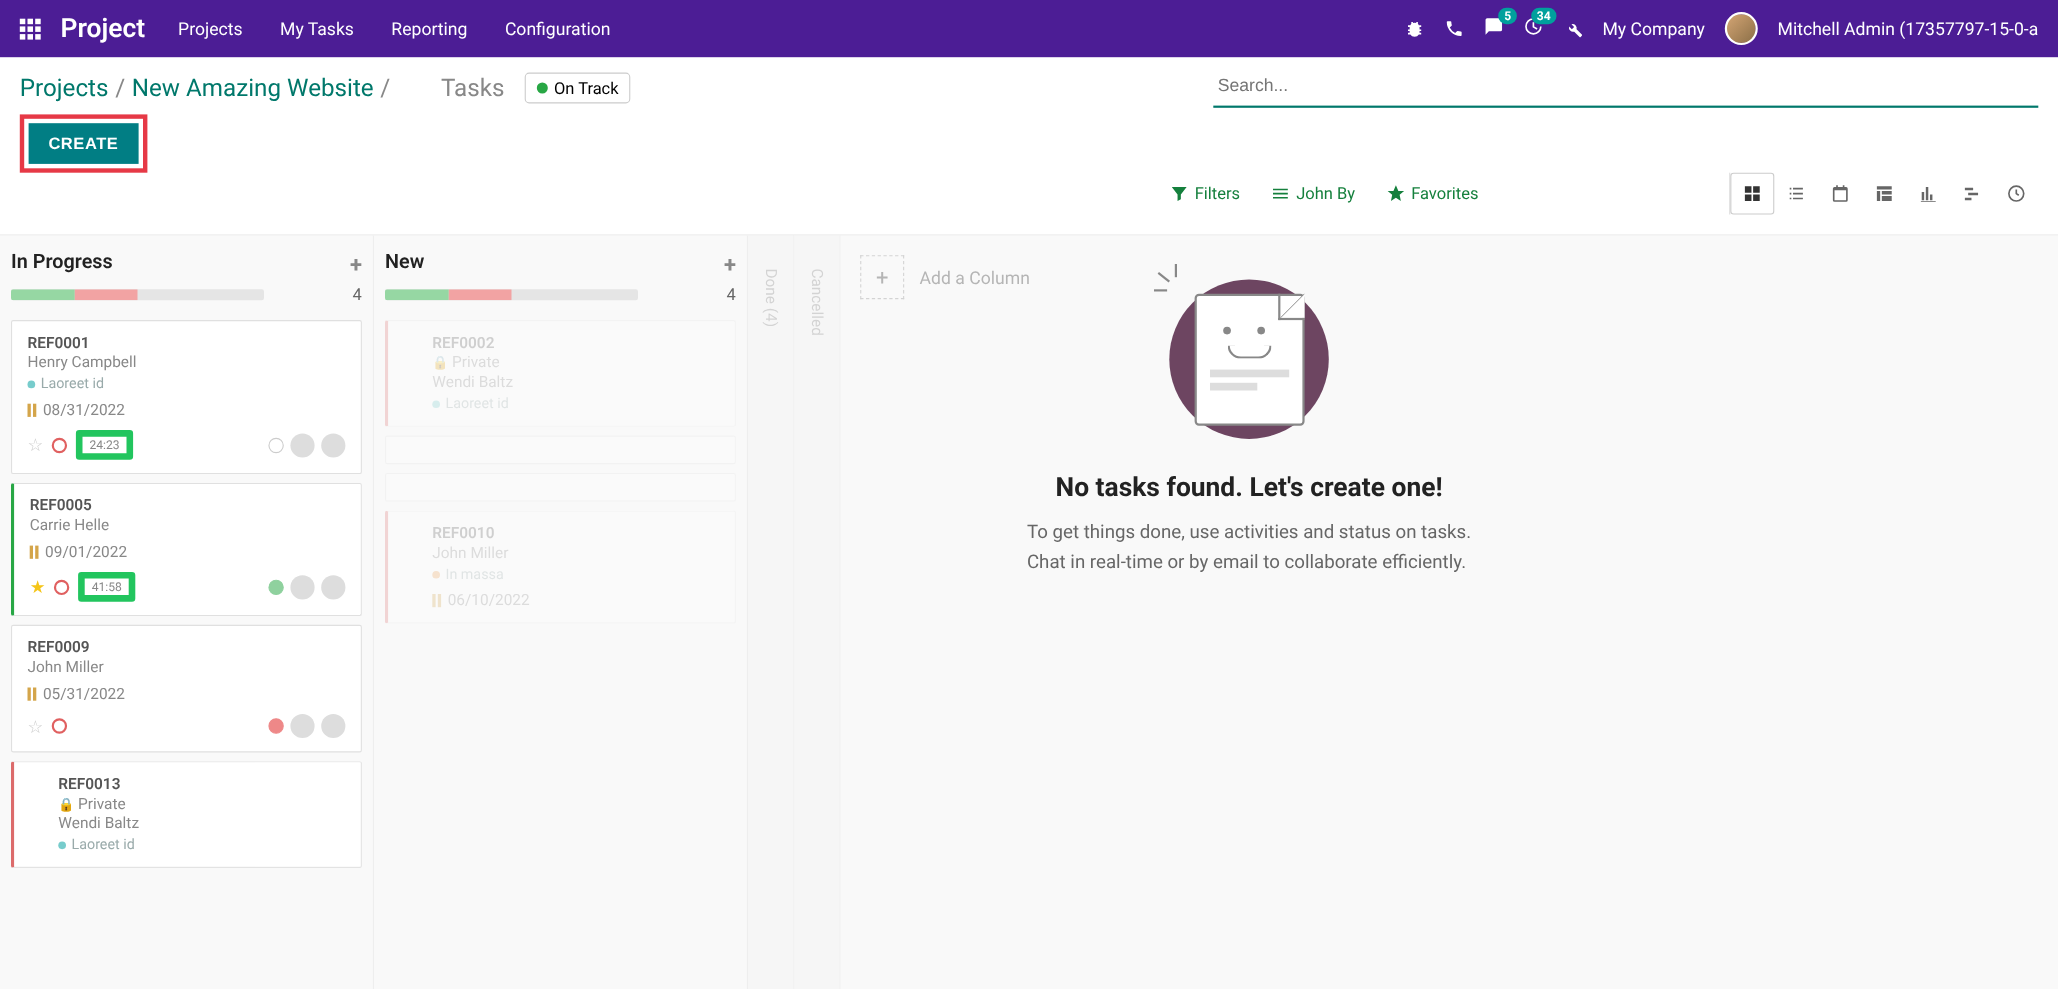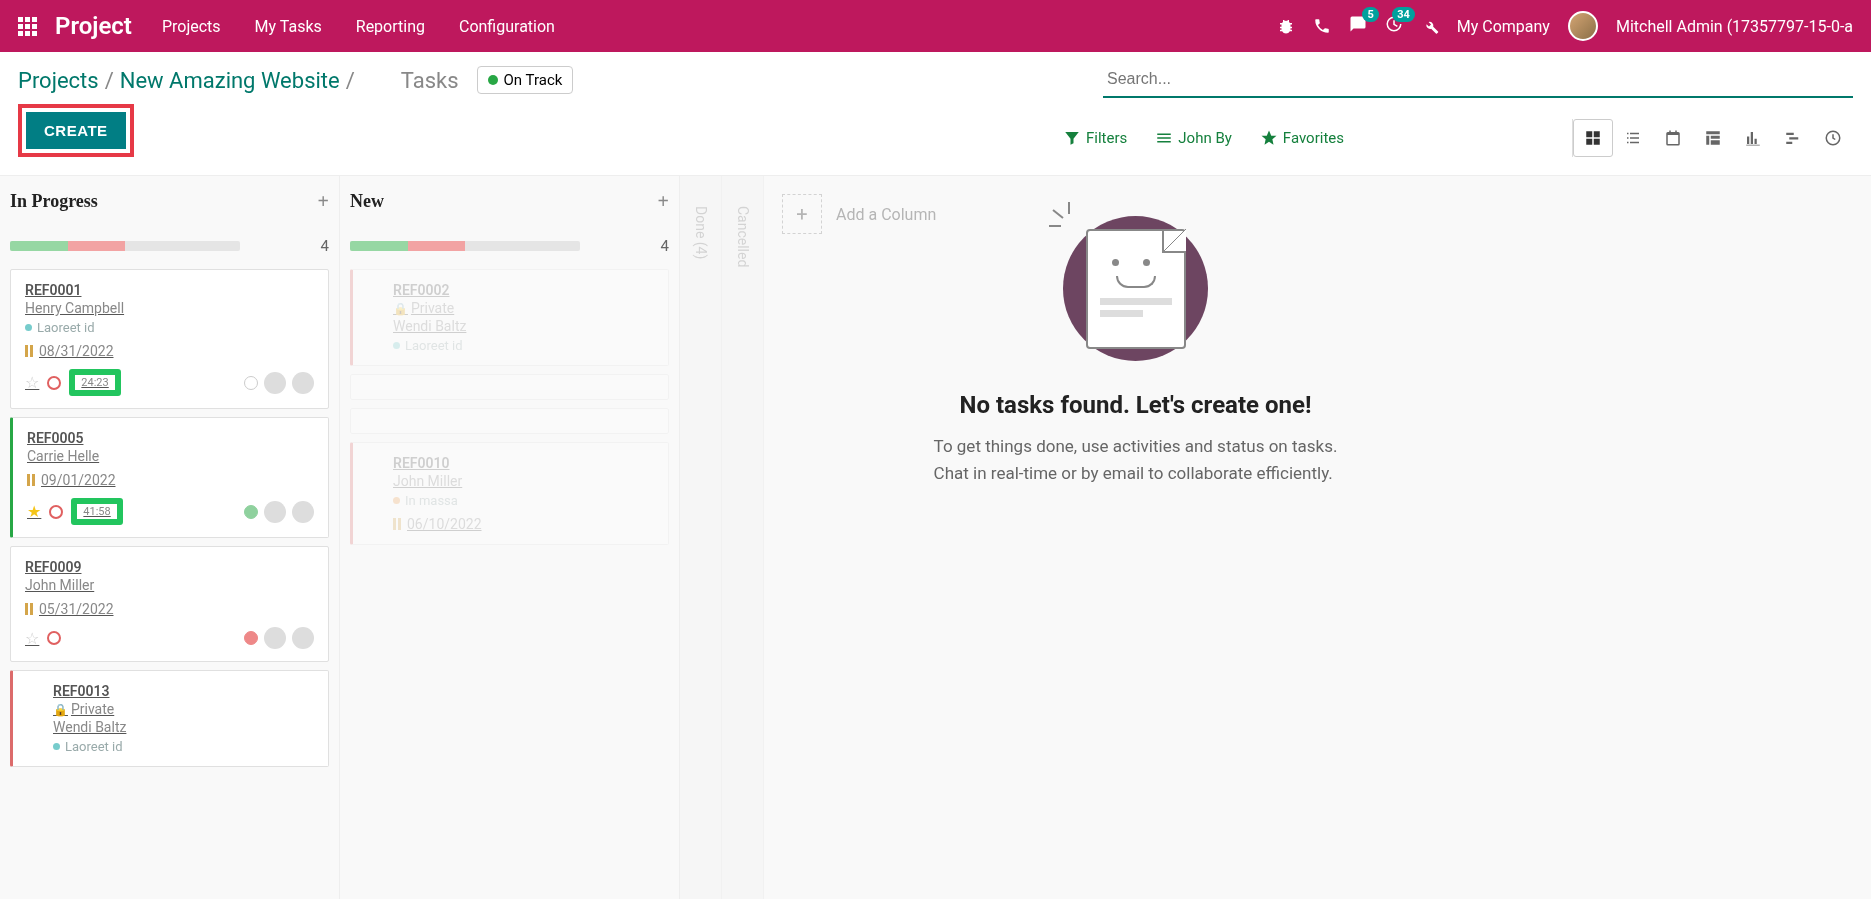--- a/index.html
+++ b/index.html
@@ -1,19 +1,19 @@
 <!DOCTYPE html>
 <html><head>
 <meta charset="utf-8">
 <style>
 * { box-sizing: border-box; margin: 0; padding: 0; }
 body { font-family: -apple-system, BlinkMacSystemFont, "Segoe UI", Roboto, sans-serif; background: #fff; overflow: hidden; }
 
 
-.topnav { background: #be185d; height: 52px; display: flex; align-items: center; padding: 16px 18px; color: #fff; }
+.topnav { background: #4c1d95; height: 52px; display: flex; align-items: center; padding: 16px 18px; color: #fff; }
 .apps-icon { display: grid; grid-template-columns: repeat(3, 5px); grid-template-rows: repeat(3, 5px); gap: 2px; margin-right: 18px; cursor: pointer; }
 .apps-icon span { background: #fff; width: 5px; height: 5px; }
 .brand { font-size: 24px; font-weight: 600; margin-right: 30px; }
 .nav-menu { display: flex; gap: 34px; font-size: 16px; }
 .nav-menu a { color: #fff; text-decoration: none; cursor: pointer; }
 .nav-right { margin-left: auto; display: flex; align-items: center; gap: 18px; font-size: 16px; }
 .nicon { width: 18px; height: 18px; fill: #fff; cursor: pointer; }
 .badge-wrap { position: relative; cursor: pointer; }
 .badge { position: absolute; top: -8px; right: -12px; background: #00A09D; color: #fff; font-size: 11px; font-weight: 700; padding: 1px 5px; border-radius: 8px; }
 .avatar { width: 30px; height: 30px; border-radius: 50%; background: linear-gradient(135deg,#d4a574,#8b6f47); border: 2px solid #fff; }
@@ -23,43 +23,43 @@
 .crumb-row { display: flex; align-items: center; padding: 10px 18px 6px 18px; }
 .crumbs { font-size: 22px; display: flex; align-items: center; gap: 6px; }
 .crumbs a { color: #00786b; text-decoration: none; cursor: pointer; }
 .crumbs .sep { color: #888; }
 .crumbs .current { color: #888; font-weight: 400; margin-left: 40px; }
 .status-pill { margin-left: 18px; border: 1px solid #ccc; border-radius: 4px; padding: 4px 10px; font-size: 15px; display: flex; align-items: center; gap: 6px; cursor: pointer; }
 .status-dot { width: 10px; height: 10px; border-radius: 50%; background: #28a745; }
 .search-input { margin-left: auto; width: 750px; border: none; border-bottom: 2px solid #00786b; padding: 8px 4px; font-size: 16px; outline: none; }
 
 
-.controls-row { display: flex; align-items: flex-end; padding: 0 18px 18px 18px; }
+.controls-row { display: flex; align-items: flex-start; padding: 0 18px 18px 18px; flex-direction: column; }
 .create-highlight { border: 4px solid #e63946; padding: 4px; display: inline-block; }
 .create-btn { background: #017e84; color: #fff; border: none; padding: 10px 18px; font-size: 15px; font-weight: 600; letter-spacing: 0.5px; cursor: pointer; }
 .search-opts { margin-left: auto; display: flex; align-items: center; gap: 28px; font-size: 15px; color: #15803d; }
 .search-opt { display: flex; align-items: center; gap: 5px; cursor: pointer; }
 .view-switcher { display: flex; gap: 0; margin-left: 200px; border-left: 1px solid #ddd; }
 .view-btn { width: 40px; height: 38px; display: flex; align-items: center; justify-content: center; cursor: pointer; color: #666; border: 1px solid transparent; }
 .view-btn.active { border: 1px solid #ccc; border-radius: 3px; color: #333; }
 .vicon { width: 18px; height: 18px; fill: currentColor; }
 
 
 .kanban { display: flex; height: calc(100vh - 160px); background: #f9f9f9; border-top: 1px solid #eee; position: relative; }
 .col { width: 340px; padding: 14px 10px; flex-shrink: 0; border-right: 1px solid #eee; }
-.col-head { display: flex; align-items: center; justify-content: space-between; margin-bottom: 24px; font-family: Liberation Serif, serif; }
+.col-head { display: flex; justify-content: space-between; margin-bottom: 7px; }
 .col-title { font-size: 18px; font-weight: 600; color: #222; }
 .col-plus { color: #888; font-size: 20px; font-weight: 700; cursor: pointer; }
 .col-meta { display: flex; align-items: center; justify-content: space-between; margin-bottom: 14px; }
 .progress-bar { display: flex; width: 230px; height: 10px; background: #e5e5e5; border-radius: 2px; overflow: hidden; }
 .progress-bar .seg { height: 100%; }
 .col-count { color: #666; font-size: 15px; }
 
 
-.card { background: #fff; border: 1px solid #e0e0e0; border-radius: 2px; padding: 12px 14px; margin-bottom: 8px; position: relative; font-size: 14px; color: #555; cursor: pointer; text-decoration: underline; }
+.card { background: #fff; border: 1px solid #e0e0e0; border-radius: 2px; padding: 12px 14px; margin-bottom: 8px; position: relative; font-size: 14px; color: #555; cursor: pointer; }
 .card.accent-green { border-left: 3px solid #28a745; }
 .card.accent-red { border-left: 3px solid #dc6b6b; padding-left: 40px; }
 .card .ref { font-weight: 600; color: #555; }
 .card .person { color: #888; margin-top: 2px; }
 .card .tag { display: inline-flex; align-items: center; gap: 5px; font-size: 13px; color: #9aa; margin-top: 4px; }
 .card .tag-dot { width: 7px; height: 7px; border-radius: 50%; background: #7cc; }
 .card .tag-dot.orange { background: #f0a050; }
 .card .date-row { display: flex; align-items: center; gap: 6px; margin-top: 8px; color: #888; }
 .pause-icon { display: inline-flex; gap: 2px; }
 .pause-icon span { width: 3px; height: 12px; background: #d4a54a; }

